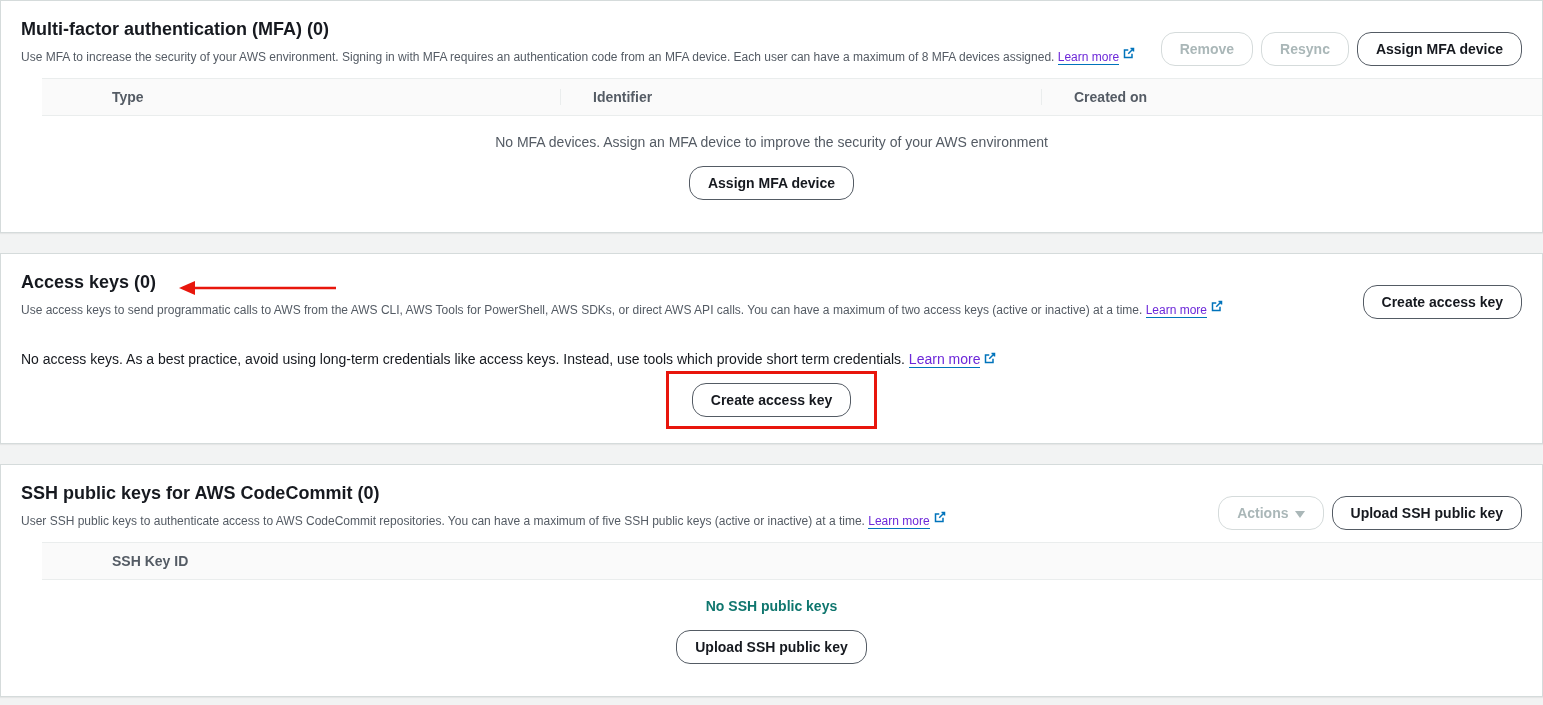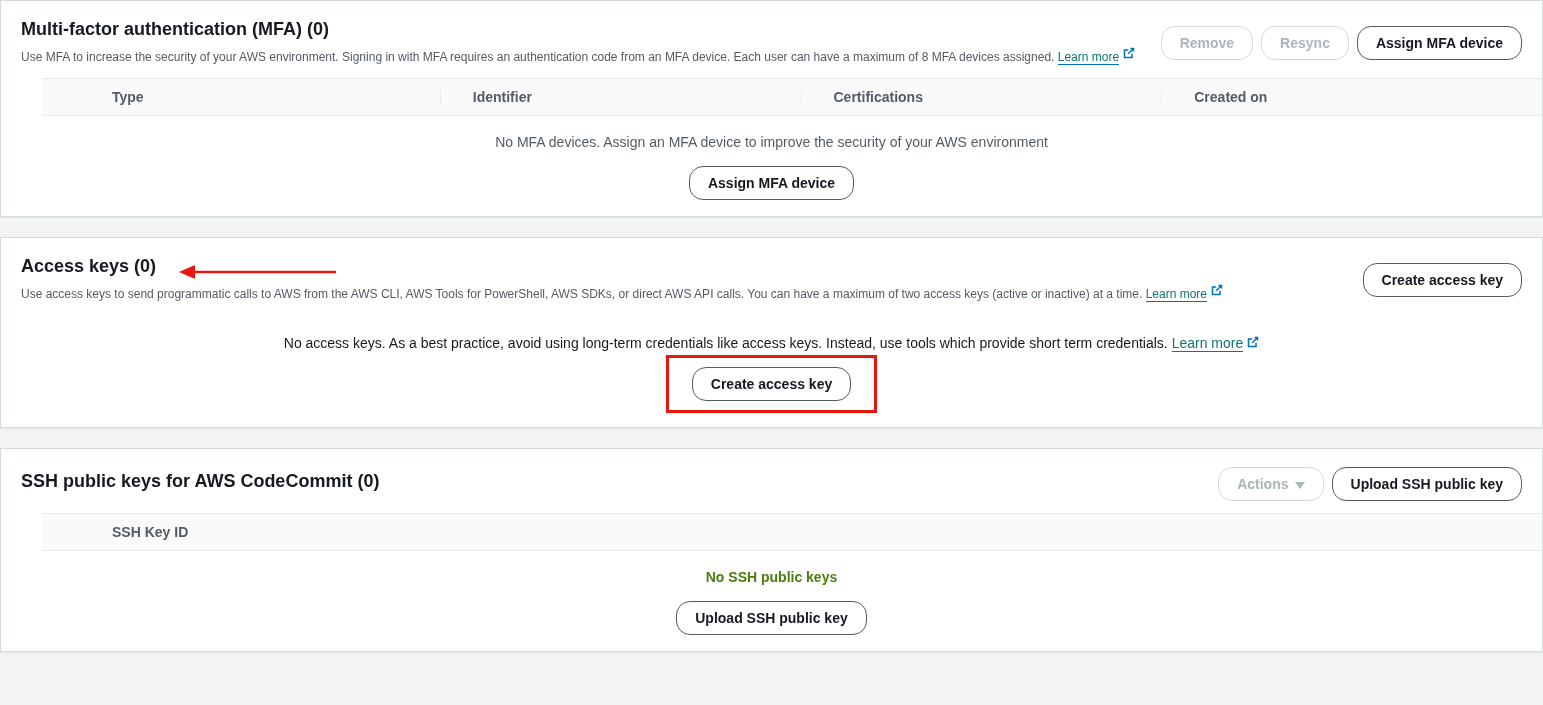--- a/index.html
+++ b/index.html
@@ -12,21 +12,21 @@
     }
     .panel {
       background: #fff;
       border: 1px solid #d5dbdb;
       margin: 0 0 20px 0;
       box-shadow: 0 1px 1px rgba(0,0,0,0.05);
     }
     .panel-header {
       display: flex;
       justify-content: space-between;
-      align-items: center;
+      align-items: flex-end;
       padding: 18px 20px 12px 20px;
     }
     .panel-header-left {
       flex: 1;
       position: relative;
     }
     .panel-title {
       font-size: 18px;
       font-weight: 700;
       color: #16191f;
@@ -53,21 +53,21 @@
       border-radius: 14px;
       white-space: nowrap;
       line-height: 20px;
     }
     .btn-disabled {
       color: #aab7b8;
       border-color: #d5dbdb;
       cursor: default;
     }
     .link {
-      color: #0f766e;
+      color: #6d28d9;
       text-decoration: none;
       border-bottom: 1px solid #0073bb;
       cursor: pointer;
     }
     .ext-icon {
       display: inline-block;
       vertical-align: text-bottom;
       margin-left: 4px;
     }
     .table-header {
@@ -80,33 +80,33 @@
       font-size: 14px;
       color: #545b64;
       margin-left: 41px;
     }
     .table-header > div {
       flex: 1;
     }
     .table-header .col-check { flex: 0 0 50px; }
     .empty-state {
       text-align: center;
-      padding: 18px 20px 16px 20px;
+      padding: 18px 20px 32px 20px;
       color: #545b64;
     }
     .empty-state .msg {
       margin-bottom: 16px;
       font-size: 14px;
     }
     .empty-state .msg-bold {
       font-weight: 700;
-      color: #4d7c0f;
+      color: #0f766e;
     }
     .empty-body-msg {
-      text-align: center;
+      text-align: left;
       padding: 20px 20px 0 20px;
       color: #16191f;
       font-size: 14px;
     }
     .empty-body-btn {
       text-align: center;
       padding: 16px 20px 26px 20px;
     }
     .arrow-annotation {
       position: absolute;
@@ -152,21 +152,20 @@
     <div class="panel-actions">
       <button class="btn btn-disabled">Remove</button>
       <button class="btn btn-disabled">Resync</button>
       <button class="btn">Assign MFA device</button>
     </div>
   </div>
   <div class="table-header">
     <div class="col-check"></div>
     <div>Type</div>
     <div class="col-divider">Identifier</div>
-    <div class="col-divider">Certifications</div>
     <div class="col-divider">Created on</div>
   </div>
   <div class="empty-state">
     <div class="msg">No MFA devices. Assign an MFA device to improve the security of your AWS environment</div>
     <button class="btn">Assign MFA device</button>
   </div>
 </div>
 
 <div class="panel">
   <div class="panel-header">
@@ -196,20 +195,25 @@
       <button class="btn">Create access key</button>
       <span class="highlight-border"></span>
     </span>
   </div>
 </div>
 
 <div class="panel">
   <div class="panel-header">
     <div class="panel-header-left">
       <h2 class="panel-title">SSH public keys for AWS CodeCommit (0)</h2>
+      <p class="panel-desc">
+        <span>User SSH public keys to authenticate access to AWS CodeCommit repositories. You can have a maximum of five SSH public keys (active or inactive) at a time. </span><a class="link">Learn more</a><span class="ext-icon"><svg width="12" height="12" viewBox="0 0 16 16" fill="none" stroke="#0073bb" stroke-width="2">
+              <path d="M10 2h4v4M14 2L7 9M12 9v5H2V4h5"></path>
+            </svg></span>
+      </p>
     </div>
     <div class="panel-actions">
       <button class="btn btn-disabled">
         <span>Actions</span><span class="caret-down"><svg width="10" height="7" viewBox="0 0 10 7">
               <polygon points="0,0 10,0 5,7" fill="#aab7b8"></polygon>
             </svg></span>
       </button>
       <button class="btn">Upload SSH public key</button>
     </div>
   </div>

